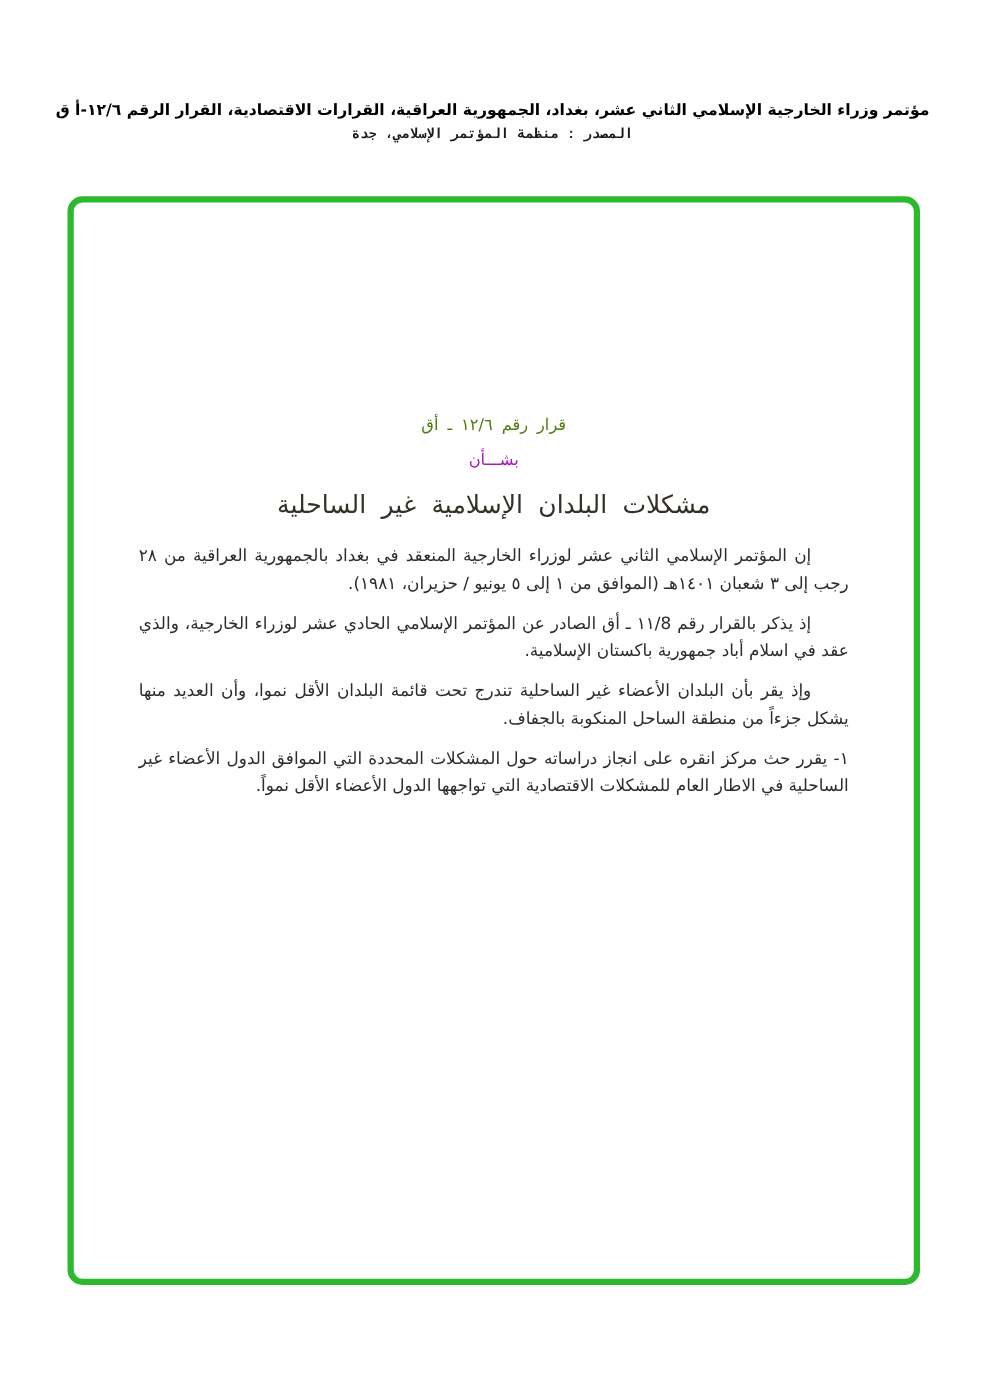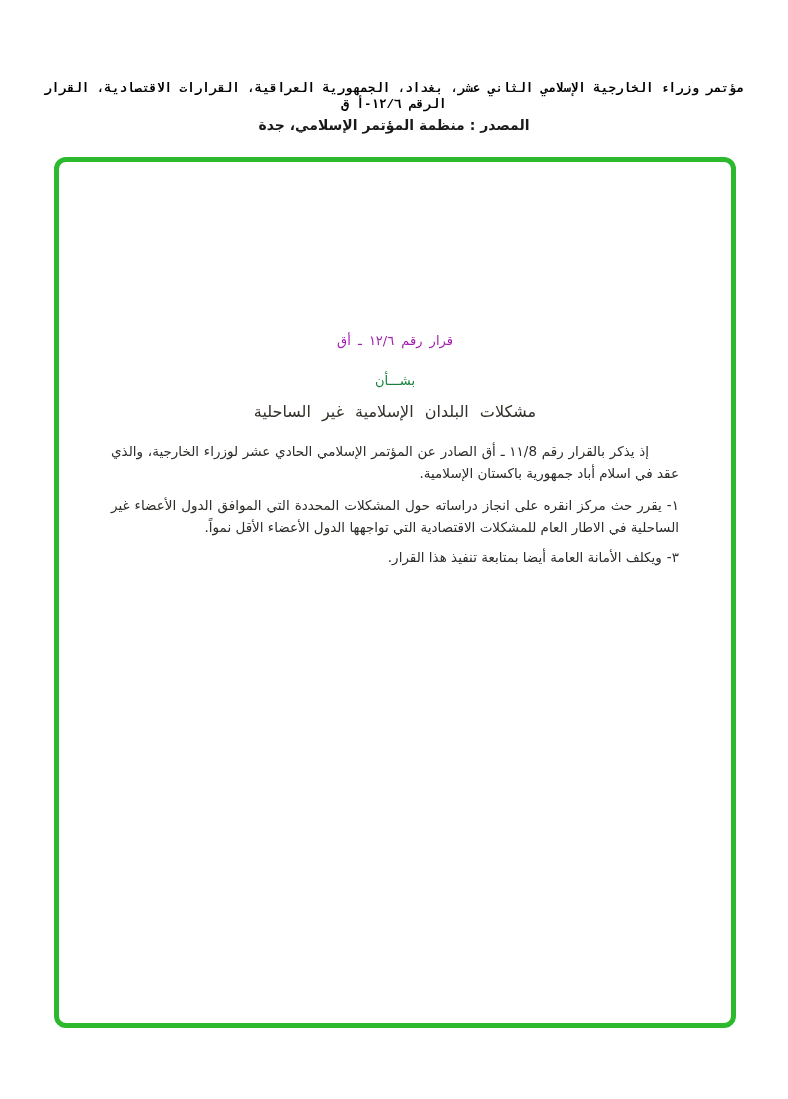--- a/index.html
+++ b/index.html
@@ -26,27 +26,27 @@
     right: 0;
     text-align: center;
     direction: rtl;
   }
   .header-title {
     font-size: 12.5px;
     font-weight: bold;
     color: #000000;
     letter-spacing: 0px;
     padding: 0 40px;
-    font-family: Liberation Mono, monospace;
   }
   .header-source {
     margin-top: 5px;
-    font-size: 14px;
+    font-size: 11px;
     font-weight: bold;
     color: #1a1a1a;
+    font-family: Liberation Mono, monospace;
   }
   
   .doc-frame {
     position: absolute;
     left: 54px;
     top: 157px;
     width: 682px;
     height: 871px;
     box-sizing: border-box;
     border: 5px solid #2db92d;
@@ -61,31 +61,31 @@
     font-size: 13.5px;
     line-height: 1.62;
     text-align: justify;
   }
   .doc-title-block {
     text-align: center;
     margin-bottom: 16px;
   }
   .doc-title-line1 {
     font-size: 13px;
-    color: #a21caf;
+    color: #4d7c0f;
     word-spacing: 3px;
   }
   .doc-title-line2 {
-    margin-top: 19px;
+    margin-top: 7px;
     font-size: 13px;
-    color: #15803d;
+    color: #a21caf;
   }
   .doc-title-line3 {
     margin-top: 8px;
-    font-size: 16px;
+    font-size: 20px;
     color: #333029;
     word-spacing: 6px;
   }
   p.doc-para {
     margin: 0 0 10px 0;
     text-indent: 30px;
   }
   .doc-items {
     margin-top: 2px;
   }
@@ -108,27 +108,26 @@
 
   <div class="doc-frame">
     <div class="doc-content">
 
       <div class="doc-title-block">
         <div class="doc-title-line1">قرار رقم ١٢/٦ ـ أق</div>
         <div class="doc-title-line2">بشـــأن</div>
         <div class="doc-title-line3">مشكلات البلدان الإسلامية غير الساحلية</div>
       </div>
 
+      <p class="doc-para">إن المؤتمر الإسلامي الثاني عشر لوزراء الخارجية المنعقد في بغداد بالجمهورية العراقية من ٢٨ رجب إلى ٣ شعبان ١٤٠١هـ (الموافق من ١ إلى ٥ يونيو / حزيران، ١٩٨١).</p>
       <p class="doc-para">إذ يذكر بالقرار رقم ١١/8 ـ أق الصادر عن المؤتمر الإسلامي الحادي عشر لوزراء الخارجية، والذي عقد في اسلام أباد جمهورية باكستان الإسلامية.</p>
+      <p class="doc-para">وإذ يقر بأن البلدان الأعضاء غير الساحلية تندرج تحت قائمة البلدان الأقل نموا، وأن العديد منها يشكل جزءاً من منطقة الساحل المنكوبة بالجفاف.</p>
 
       <div class="doc-items">
         <div class="doc-item">
           <span class="item-num">١-</span><span>يقرر حث مركز انقره على انجاز دراساته حول المشكلات المحددة التي الموافق الدول الأعضاء غير الساحلية في الاطار العام للمشكلات الاقتصادية التي تواجهها الدول الأعضاء الأقل نمواً.</span>
-        </div>
-        <div class="doc-item">
-          <span class="item-num">٣-</span><span>ويكلف الأمانة العامة أيضا بمتابعة تنفيذ هذا القرار.</span>
         </div>
       </div>
 
     </div>
   </div>
 
 </div>
 
 </body></html>

